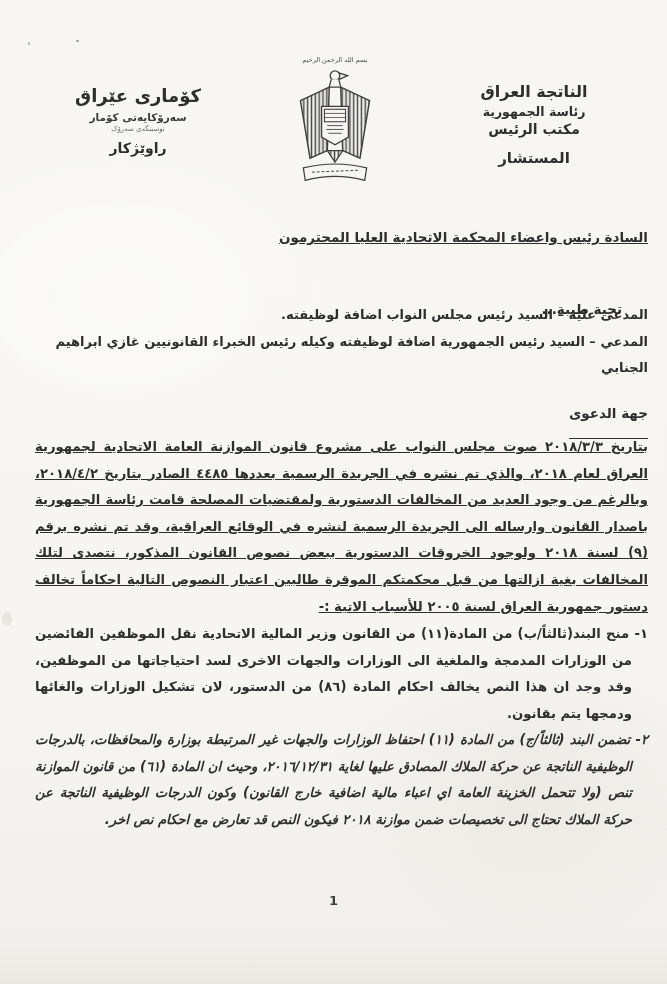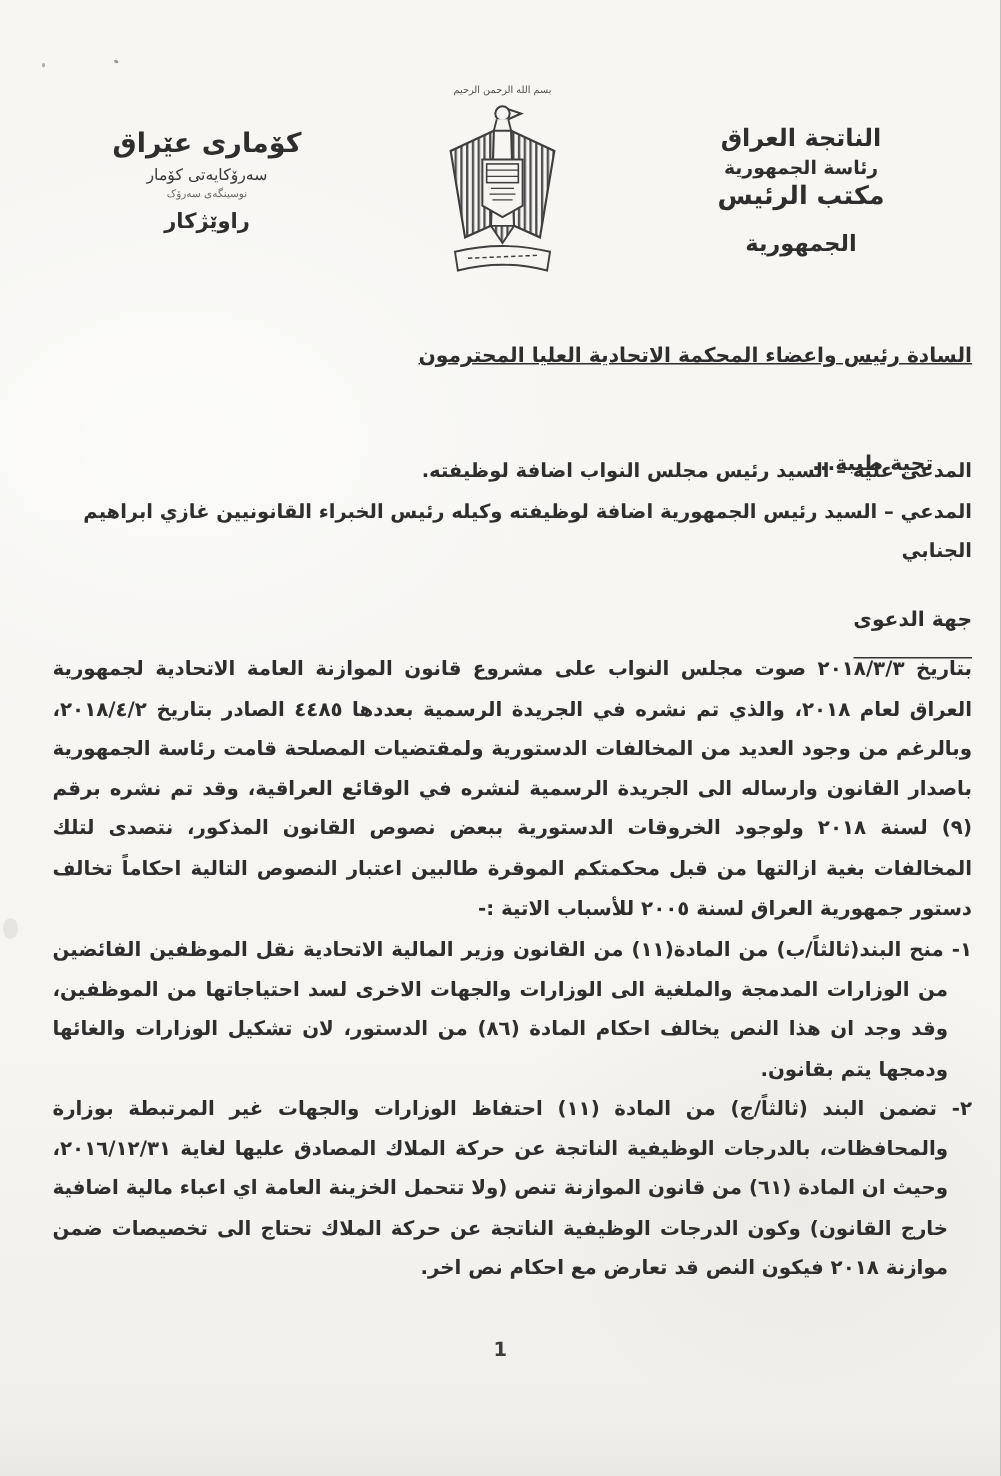--- a/index.html
+++ b/index.html
@@ -10,41 +10,41 @@
       radial-gradient(ellipse 420px 300px at 18% 30%, rgba(255,255,255,0.5), rgba(255,255,255,0) 70%),
       radial-gradient(ellipse 300px 220px at 80% 80%, rgba(210,208,200,0.25), rgba(210,208,200,0) 70%),
       linear-gradient(180deg,#f7f6f3 0%, #f6f5f2 70%, #f0efeb 96%, #e9e8e3 100%);
     color:#2e2e2e;
   }
   .rtl{direction:rtl;unicode-bidi:plaintext;}
   .abs{position:absolute;}
   
   .k-block{left:48px;top:86px;width:180px;text-align:center;line-height:1.15;}
   .k1{font-size:18px;font-weight:bold;letter-spacing:1px;}
-  .k2{font-size:10.5px;font-weight:normal;margin-top:4px;color:#3a3a3a;}
+  .k2{font-size:10.5px;font-weight:bold;margin-top:4px;color:#3a3a3a;}
   .k3{font-size:7px;color:#6a6a6a;margin-top:2px;}
   .k4{font-size:14px;font-weight:bold;margin-top:7px;}
   .a-block{left:420px;top:82px;width:228px;text-align:center;line-height:1.2;}
   .a1{font-size:16px;font-weight:bold;letter-spacing:0.5px;}
   .a2{font-size:12.5px;font-weight:bold;margin-top:3px;}
-  .a3{font-size:17px;font-weight:bold;margin-top:2px;}
+  .a3{font-size:14px;font-weight:bold;margin-top:2px;}
   .a4{font-size:15px;font-weight:bold;margin-top:11px;}
   .emblem{left:276px;top:56px;width:118px;text-align:center;}
   .bismillah{font-size:6.5px;color:#4d4d4d;white-space:nowrap;}
   .emblem svg{margin-top:3px;}
   
   .addressee{left:35px;top:229px;width:613px;text-align:right;font-size:13.5px;font-weight:bold;text-decoration:underline;}
   .greeting{left:35px;top:257px;width:613px;text-align:right;font-size:13.5px;font-weight:bold;padding-right:26px;box-sizing:border-box;margin-top:44px;}
   .parties{left:35px;top:302px;width:613px;text-align:right;font-size:13px;font-weight:bold;line-height:26.5px;}
   .case-heading{left:35px;top:405px;width:613px;text-align:right;font-size:13.5px;font-weight:bold;}
   .case-heading span{border-bottom:1.5px solid #333;padding-bottom:17px;}
-  .intro{left:35px;top:434px;width:613px;text-align:justify;font-size:13.2px;font-weight:bold;line-height:26.6px;}
+  .intro{left:35px;top:434px;width:613px;text-align:justify;font-size:13.2px;font-weight:bold;line-height:26.6px;text-decoration:underline;}
   .item{left:35px;width:613px;text-align:justify;font-size:13.2px;font-weight:bold;line-height:26.5px;padding-right:16px;text-indent:-16px;box-sizing:border-box;}
   .item1{top:621px;}
-  .item2{top:727px;}
+  .item2{top:727px;font-style:italic;}
   .page-num{left:0;top:893px;width:667px;text-align:center;font-size:13px;color:#3d3d3d;font-weight:bold;}
   
   .speck{position:absolute;border-radius:50%;background:#9a9a96;}
   .s1{left:76px;top:40px;width:3px;height:2px;transform:rotate(20deg);}
   .s2{left:28px;top:42px;width:2px;height:3px;opacity:.8;}
   .s3{left:2px;top:612px;width:10px;height:14px;background:#e7e5e0;border-radius:50%;}
 </style>
 </head>
 <body>
 
@@ -87,21 +87,21 @@
 
       <path d="M17,104 Q50,96 83,104 L81,117 Q50,109 19,117 Z" fill="#f6f5f2" stroke="#3f3f3f" stroke-width="1.3"></path>
       <line x1="26" y1="108.5" x2="74" y2="106.5" stroke="#3f3f3f" stroke-width="1" stroke-dasharray="3,2"></line>
     </svg>
   </div>
 
   <div class="abs a-block rtl">
     <div class="a1">الناتجة العراق</div>
     <div class="a2">رئاسة الجمهورية</div>
     <div class="a3">مكتب الرئيس</div>
-    <div class="a4">الجمهورية</div>
+    <div class="a4">المستشار</div>
   </div>
 
   <div class="abs addressee rtl">السادة رئيس واعضاء المحكمة الاتحادية العليا المحترمون</div>
   <div class="abs greeting rtl">تحية طيبة...</div>
 
   <div class="abs parties rtl">
     <div>المدعى عليه – السيد رئيس مجلس النواب اضافة لوظيفته.</div>
     <div>المدعي – السيد رئيس الجمهورية اضافة لوظيفته وكيله رئيس الخبراء القانونيين غازي ابراهيم الجنابي</div>
   </div>
 

